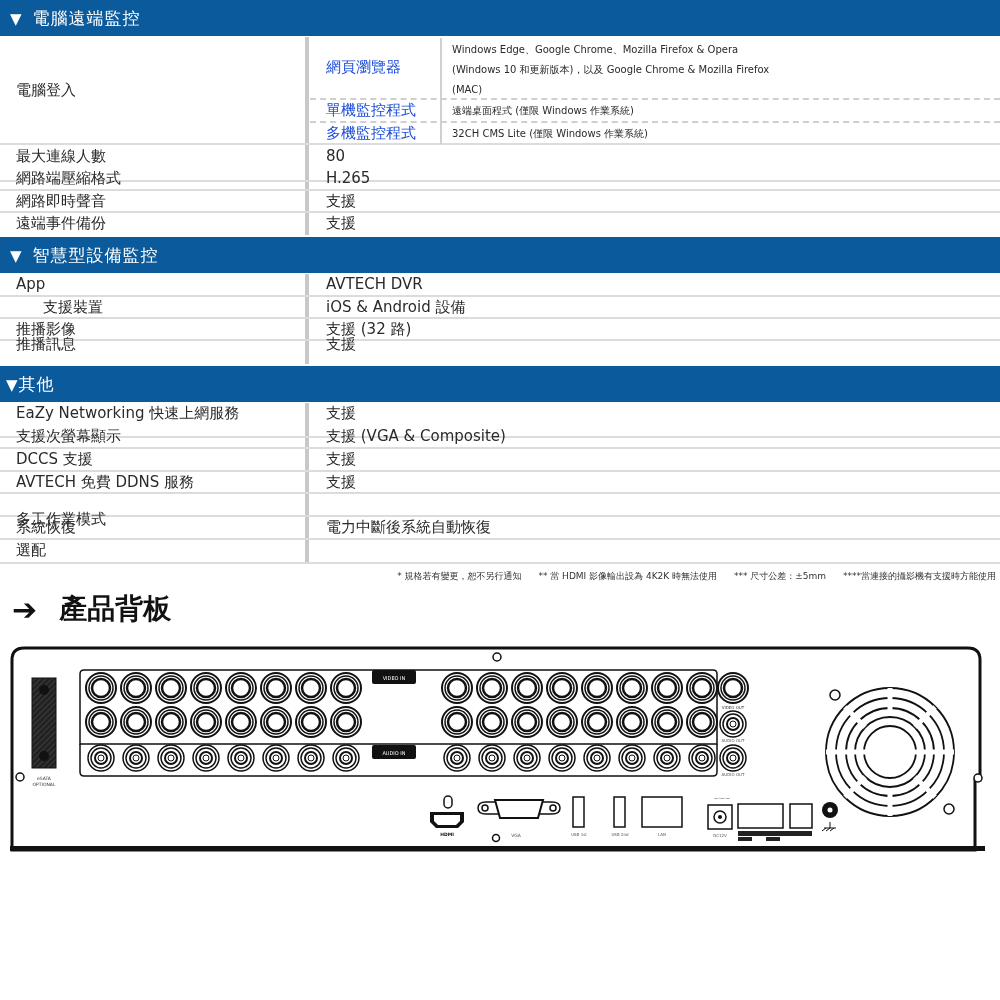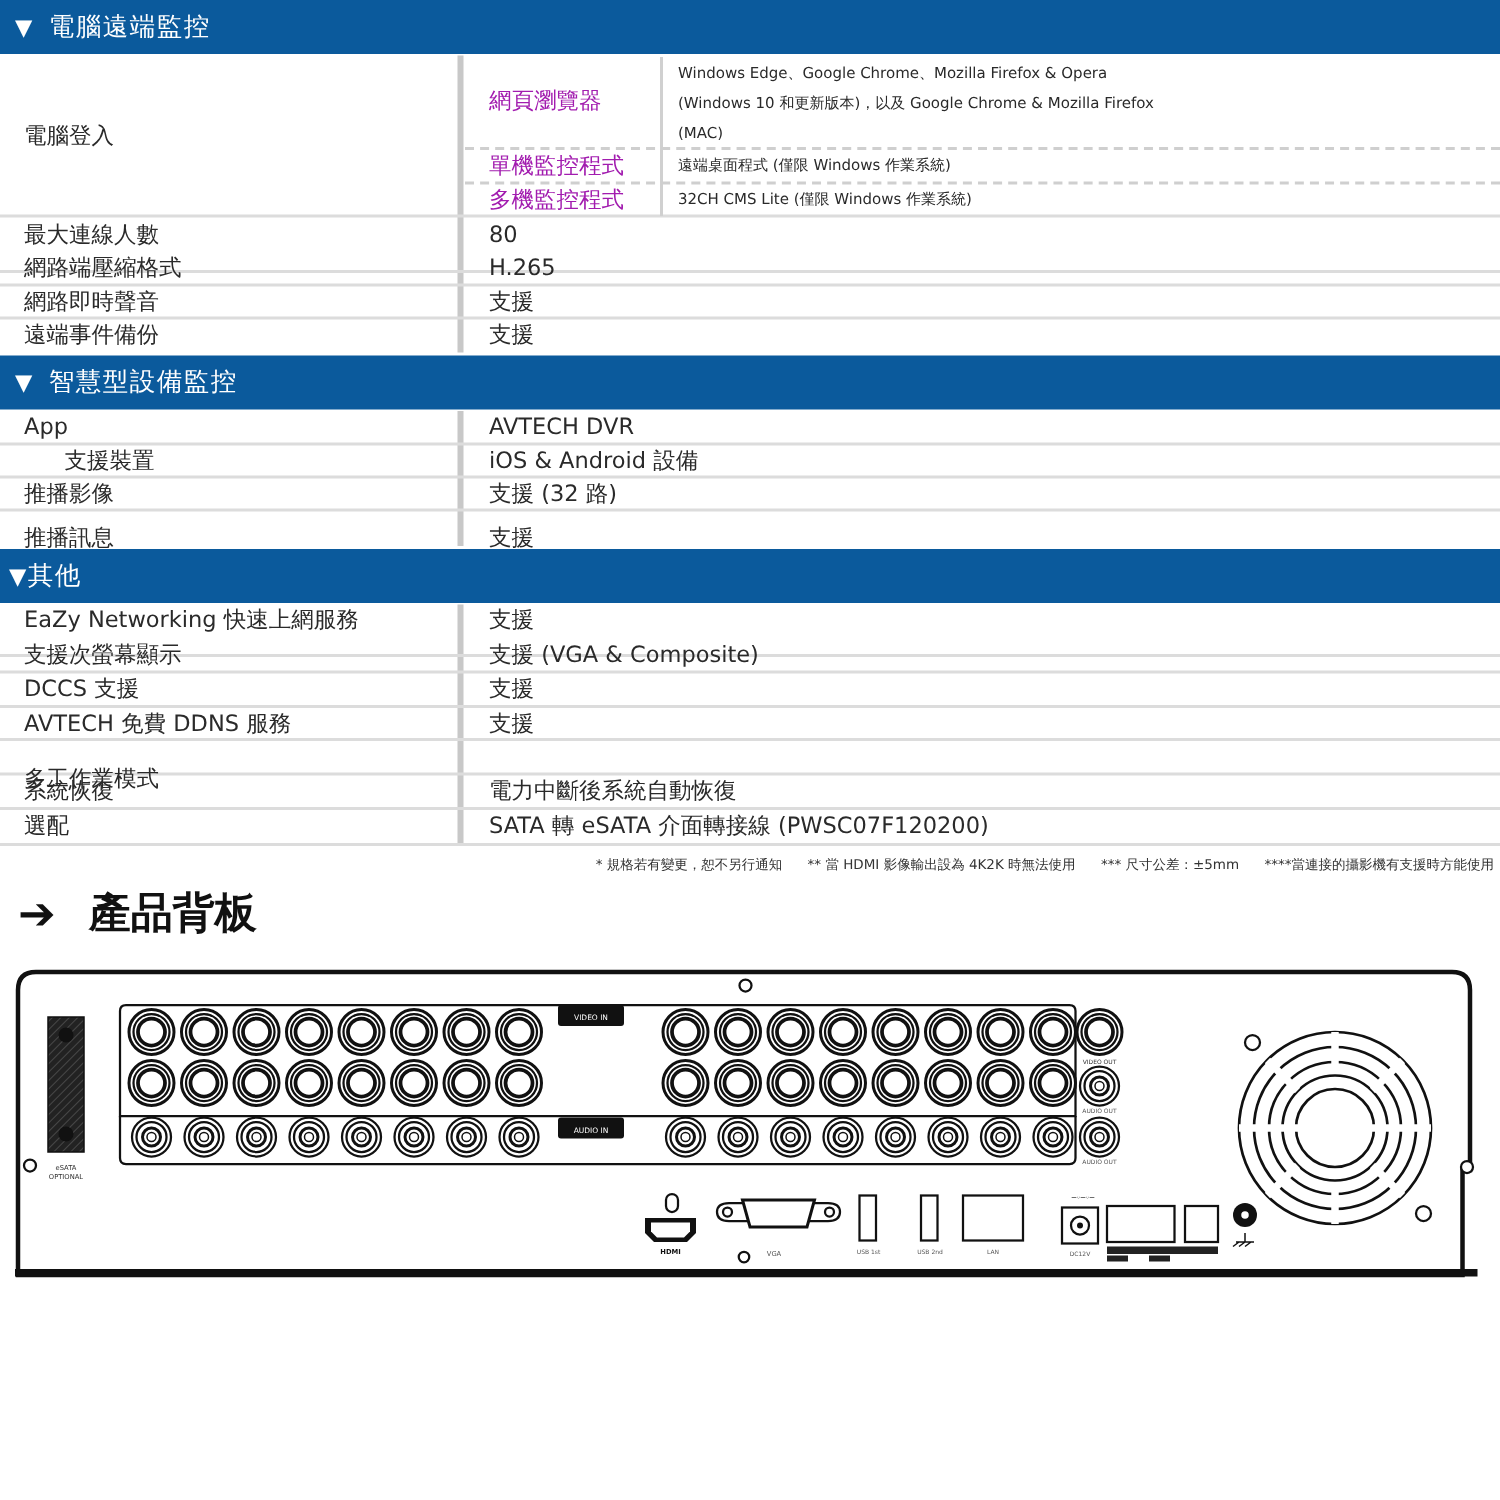--- a/index.html
+++ b/index.html
@@ -16,21 +16,21 @@
 
     .row {
       position: absolute; left: 0; width: 1000px;
       border-bottom: 2px solid #dcdcdc;
       font-size: 15px; color: #2a2a2a;
     }
     .row .label { position: absolute; left: 16px; top: 0; }
     .row .value { position: absolute; left: 326px; top: 0; }
     .vdiv { position: absolute; left: 305px; width: 4px; background: #c8c8c8; }
 
-    .sub-label { position: absolute; left: 326px; font-size: 15px; color: #a21caf; }
+    .sub-label { position: absolute; left: 326px; font-size: 15px; color: #1d4ed8; }
     .sub-value { position: absolute; left: 452px; font-size: 10px; color: #2a2a2a; line-height: 20px; }
     .sub-div { position: absolute; left: 440px; width: 2px; background: #d0d0d0; }
     .dash { position: absolute; left: 310px; width: 690px; border-top: 2px dashed #cfcfcf; }
 
     .footnote {
       position: absolute; top: 570px; right: 4px; font-size: 9px; color: #333;
       white-space: nowrap;
     }
     .footnote span { margin-left: 14px; }
 
@@ -91,21 +91,21 @@
   <span class="value" style="top:1px;">AVTECH DVR</span>
 </div>
 <div class="row" style="top:297px;height:22px;">
   <span class="label" style="top:1px;margin-left:27px;">支援裝置</span>
   <span class="value" style="top:1px;">iOS &amp; Android 設備</span>
 </div>
 <div class="row" style="top:319px;height:22px;">
   <span class="label" style="top:1px;">推播影像</span>
   <span class="value" style="top:1px;">支援 (32 路)</span>
 </div>
-<div class="row" style="top:348px;height:23px;border-bottom:none;">
+<div class="row" style="top:334px;height:23px;border-bottom:none;">
   <span class="label" style="top:1px;">推播訊息</span>
   <span class="value" style="top:1px;">支援</span>
 </div>
 
 <div class="section-header" style="top:366px;padding-left:6px;">
   <span class="tri" style="margin-right:0;">▼</span><span>其他</span>
 </div>
 <div class="vdiv" style="top:403px;height:160px;"></div>
 <div class="row" style="top:403px;height:35px;">
   <span class="label" style="top:1px;">EaZy Networking 快速上網服務</span>
@@ -125,21 +125,20 @@
 </div>
 <div class="row" style="top:494px;height:23px;">
   <span class="label" style="top:16px;">多工作業模式</span>
 </div>
 <div class="row" style="top:517px;height:23px;">
   <span class="label" style="top:1px;">系統恢復</span>
   <span class="value" style="top:1px;">電力中斷後系統自動恢復</span>
 </div>
 <div class="row" style="top:540px;height:24px;">
   <span class="label" style="top:1px;">選配</span>
-  <span class="value" style="top:1px;">SATA 轉 eSATA 介面轉接線 (PWSC07F120200)</span>
 </div>
 
 <div class="footnote">
   <span>* 規格若有變更，恕不另行通知</span>
   <span>** 當 HDMI 影像輸出設為 4K2K 時無法使用</span>
   <span>*** 尺寸公差：±5mm</span>
   <span>****當連接的攝影機有支援時方能使用</span>
 </div>
 
 <div class="panel-title">

